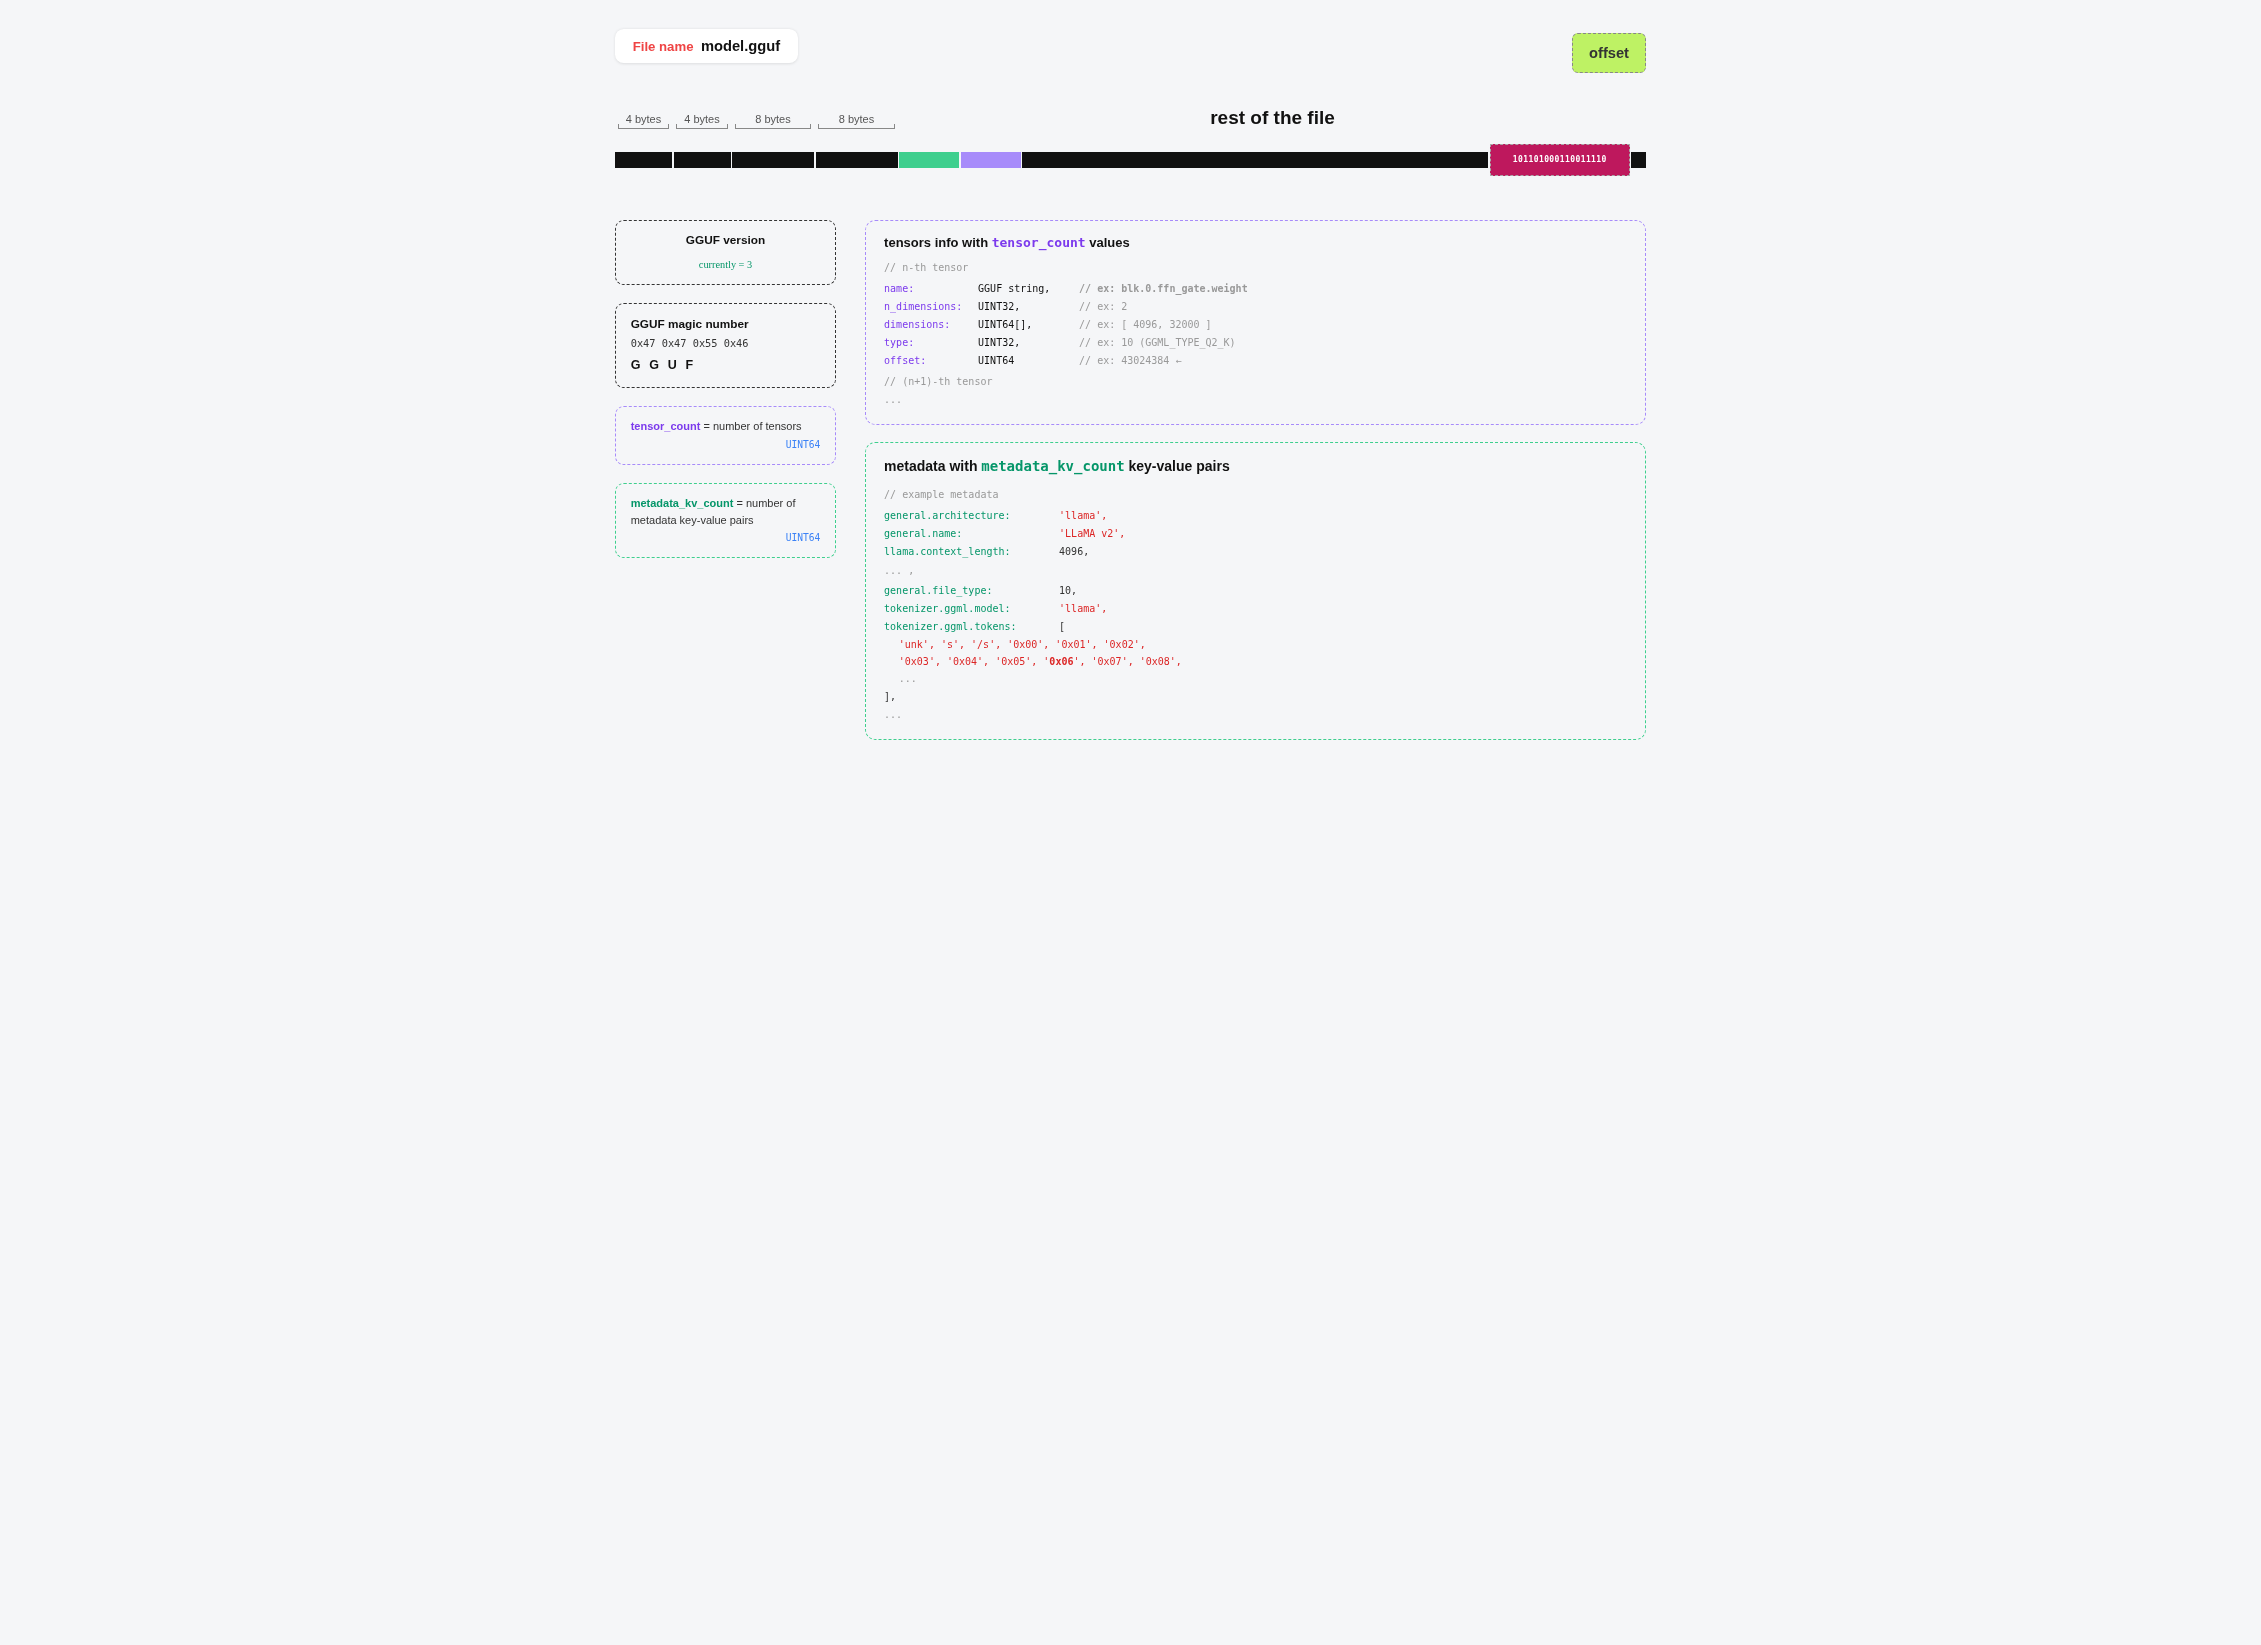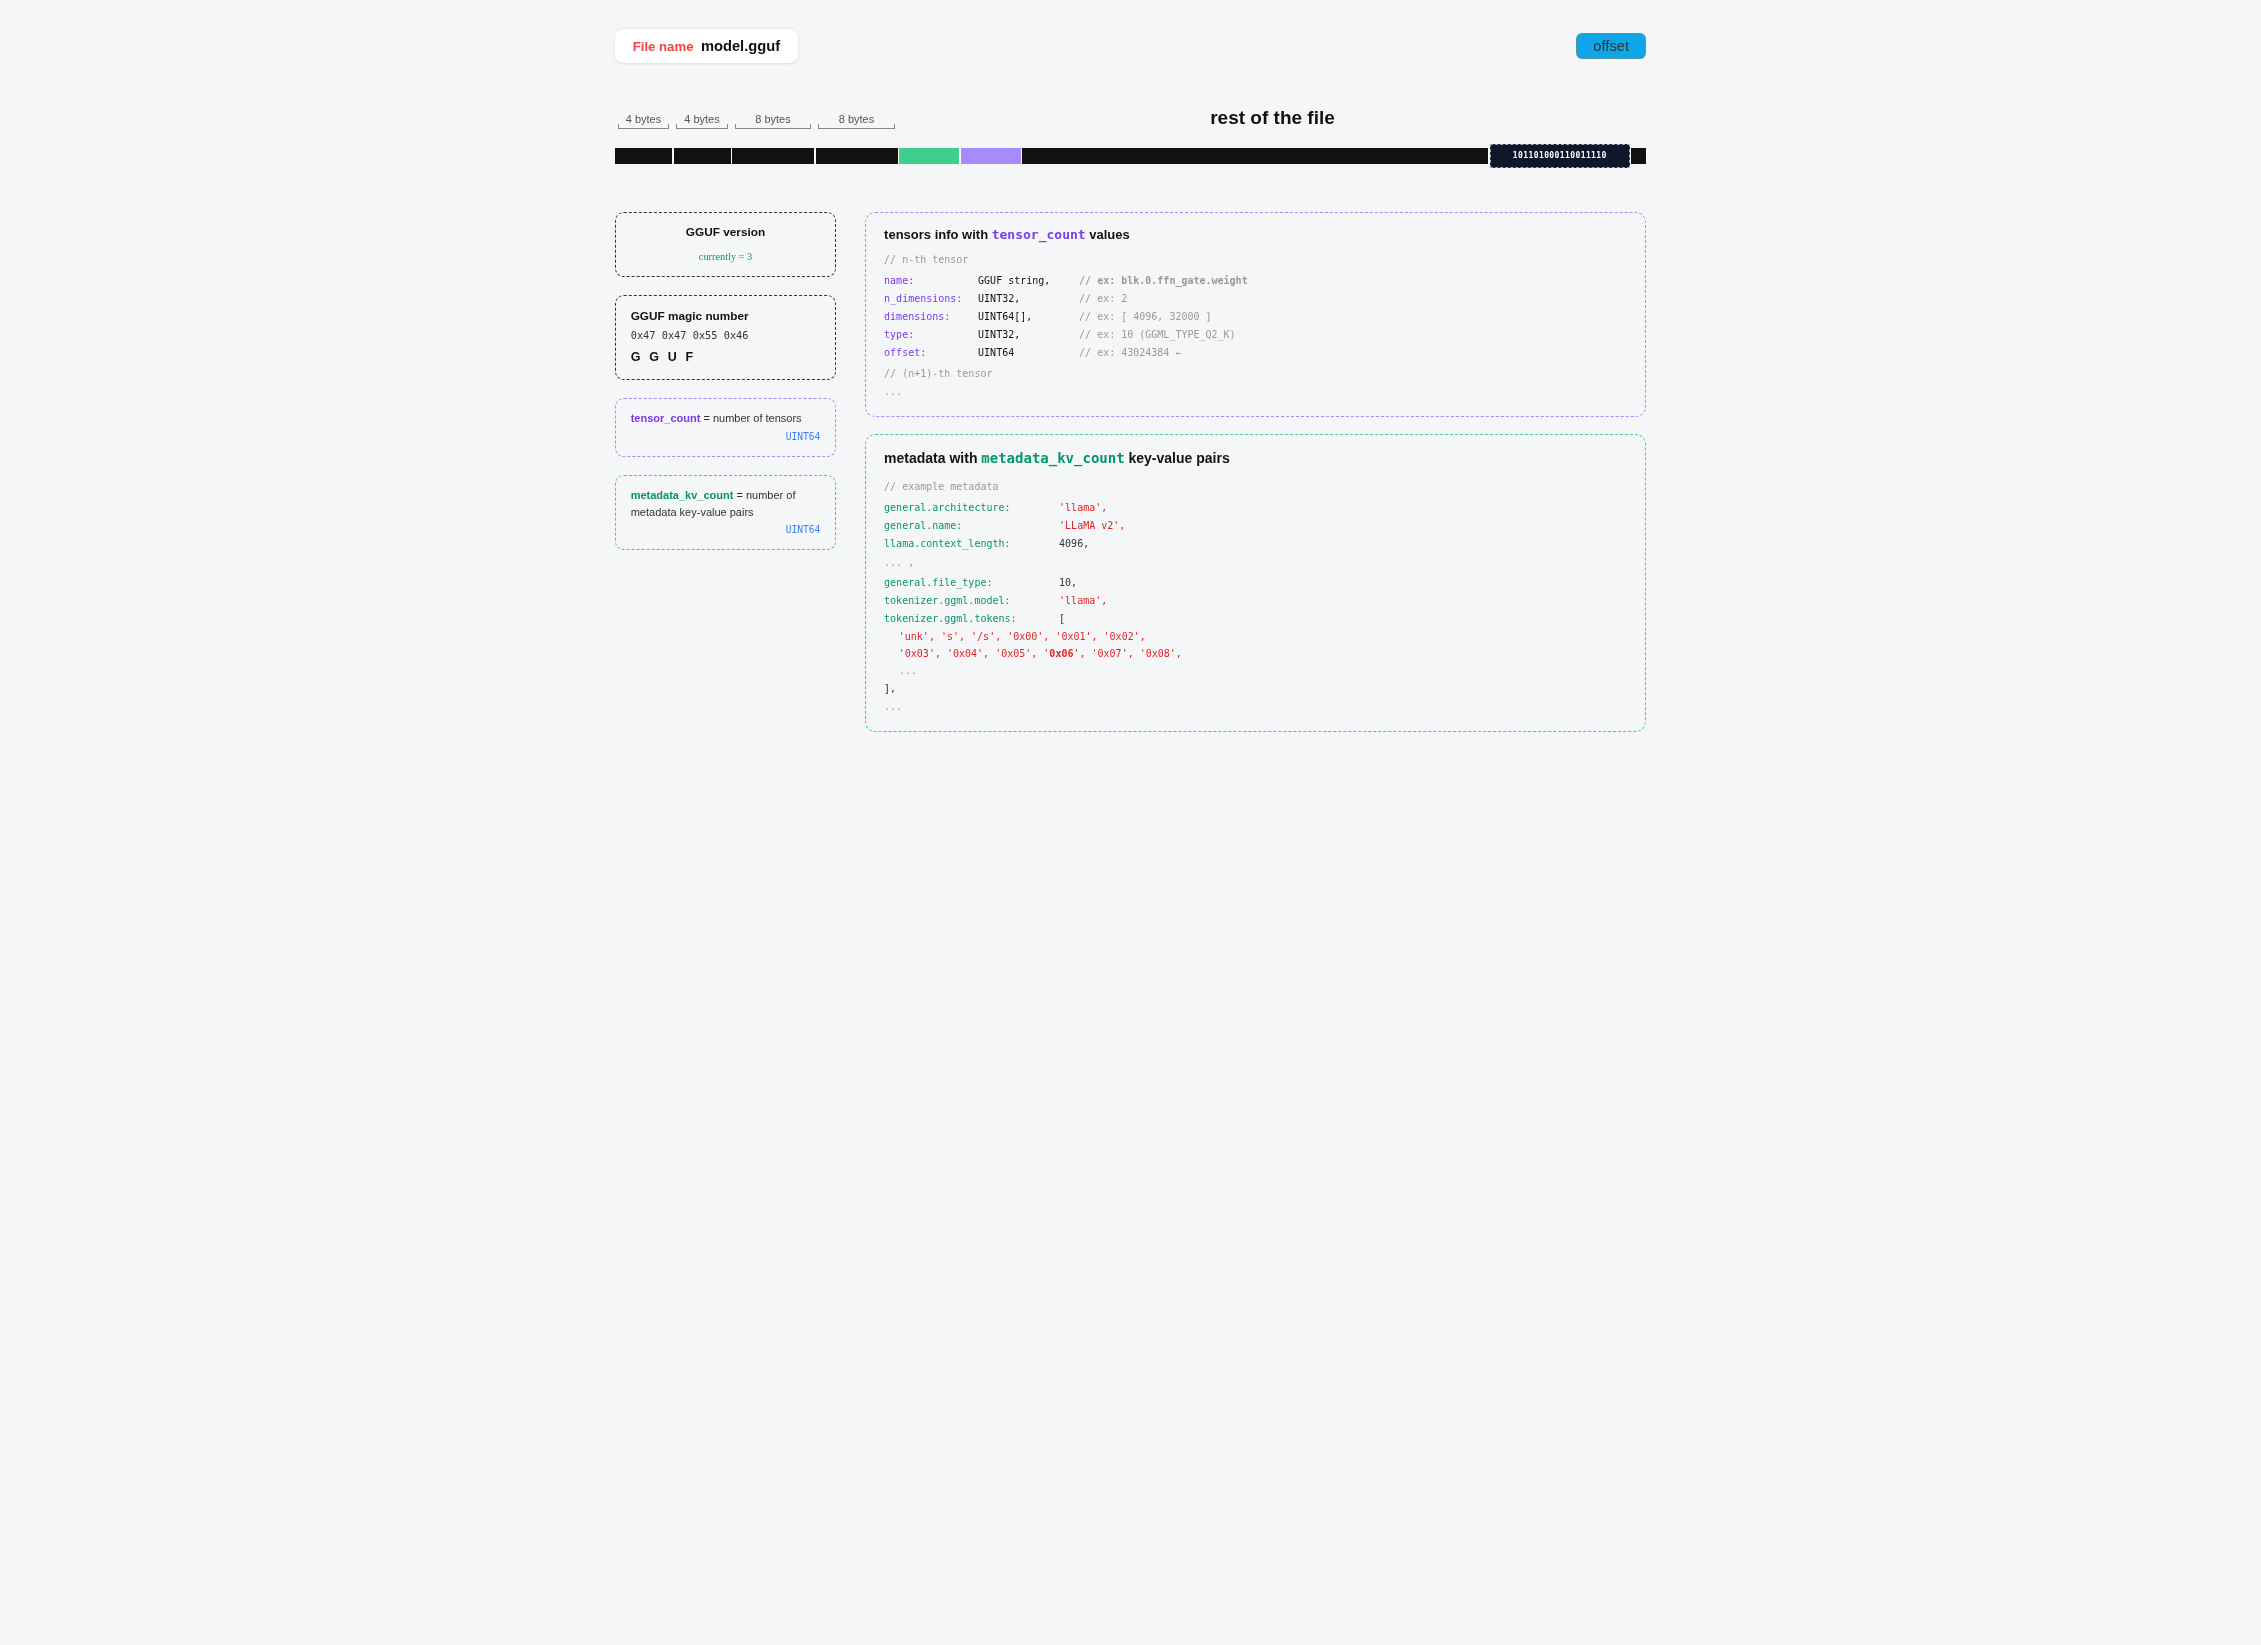--- a/index.html
+++ b/index.html
@@ -188,21 +188,21 @@
   
   <div class="file-name-bar">
     <span class="file-name-label">File name</span>
     <span class="file-name-value">model.gguf</span>
   </div>
 
   
   <div class="diagram-area">
 
     <div style="position:relative; width:100%; height:0;">
-      <div style="position:absolute; right:0px; top:-74px; border:1.8px dashed #888; border-radius:5.9px; padding:4px 16px; background:#0ea5e9; font-size:14.7px; color:#333; font-weight:400; z-index:10;">
+      <div style="position:absolute; right:0px; top:-74px; border:1.8px dashed #888; border-radius:5.9px; padding:11px 16px; background:#bef264; font-size:14.7px; color:#333; font-weight:700; z-index:10;">
         <span>offset</span>
       </div>
     </div>
 
     <div class="header-section">
 
       <div style="display:flex; align-items:flex-end; margin-bottom:14.7px; position:relative;">
 
         <div style="width:57px; text-align:center;">
           <div style="font-size:11px;color:#555;margin-bottom:2.9px;">4 bytes</div>
@@ -240,21 +240,21 @@
       </div>
 
       <div style="display:flex; align-items:center; width:100%; position:relative;">
         <div style="width:57px; height:16px; background:#111;"></div>
         <div style="width:57px; height:16px; background:#111; margin-left:1.5px;"></div>
         <div style="width:82px; height:16px; background:#111; margin-left:1.5px;"></div>
         <div style="width:82px; height:16px; background:#111; margin-left:1.5px;"></div>
         <div style="width:60px; height:16px; background:#3ecf8e; margin-left:1.5px;"></div>
         <div style="width:60px; height:16px; background:#a78bfa; margin-left:1.5px;"></div>
         <div style="flex:1; height:16px; background:#111; margin-left:1.5px;"></div>
-        <div style="width:140px; height:24px; background:#0f172a; margin-left:1.5px; border:1.8px dashed #aaa; display:flex;align-items:center;justify-content:center;">
+        <div style="width:140px; height:32px; background:#be185d; margin-left:1.5px; border:1.8px dashed #aaa; display:flex;align-items:center;justify-content:center;">
           <span style="color:white;font-family:monospace;font-size:8px;font-weight:bold;letter-spacing:0.4px;">101101000110011110</span>
         </div>
         <div style="width:14.7px; height:16px; background:#111; margin-left:1.5px;"></div>
       </div>
     </div>
 
     <div class="main-layout">
 
       <div class="left-column">
 

